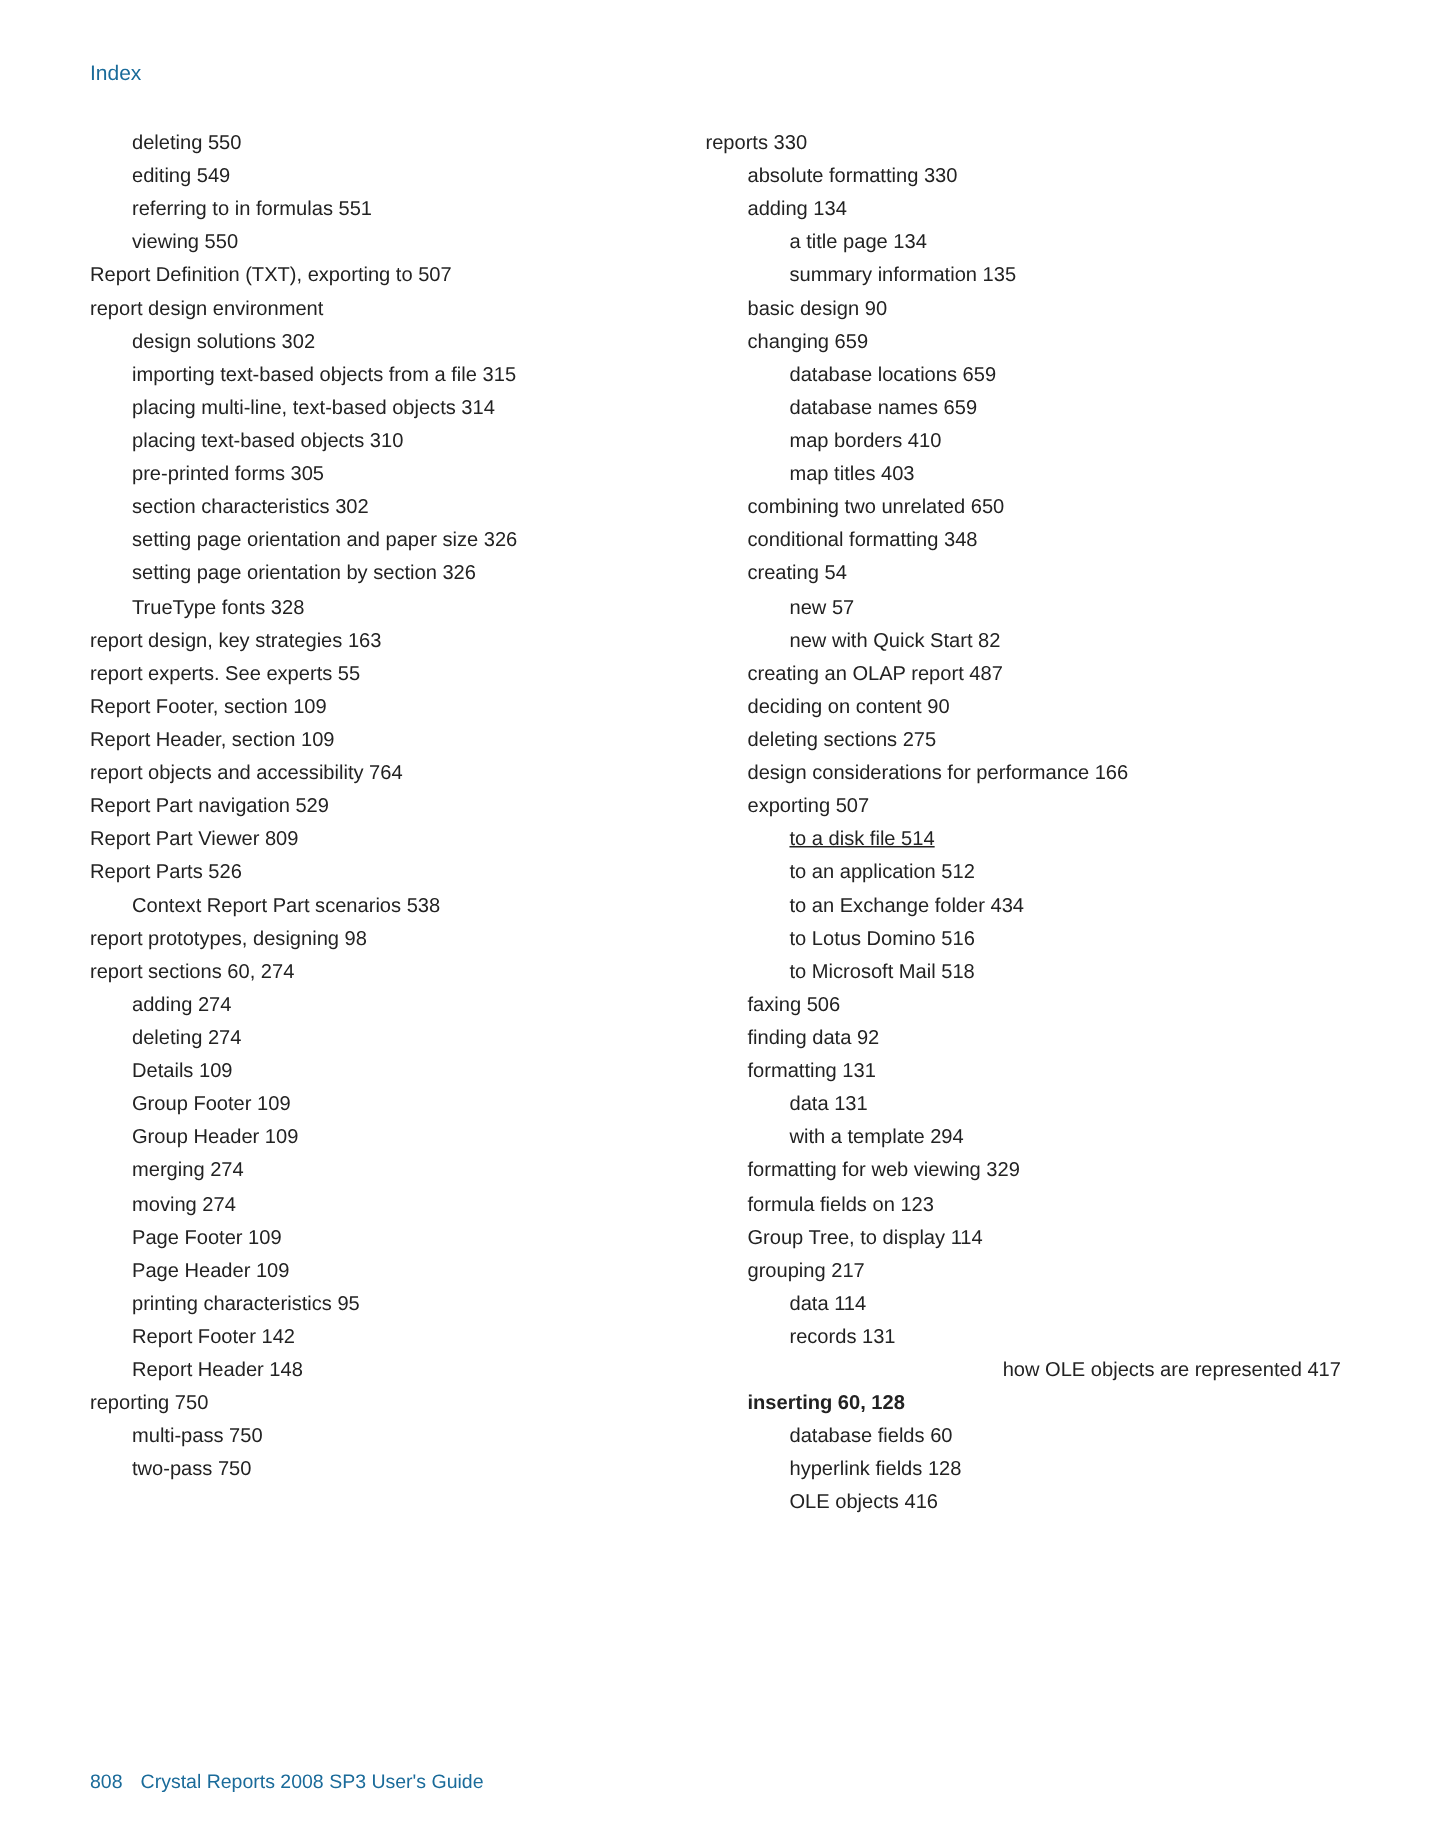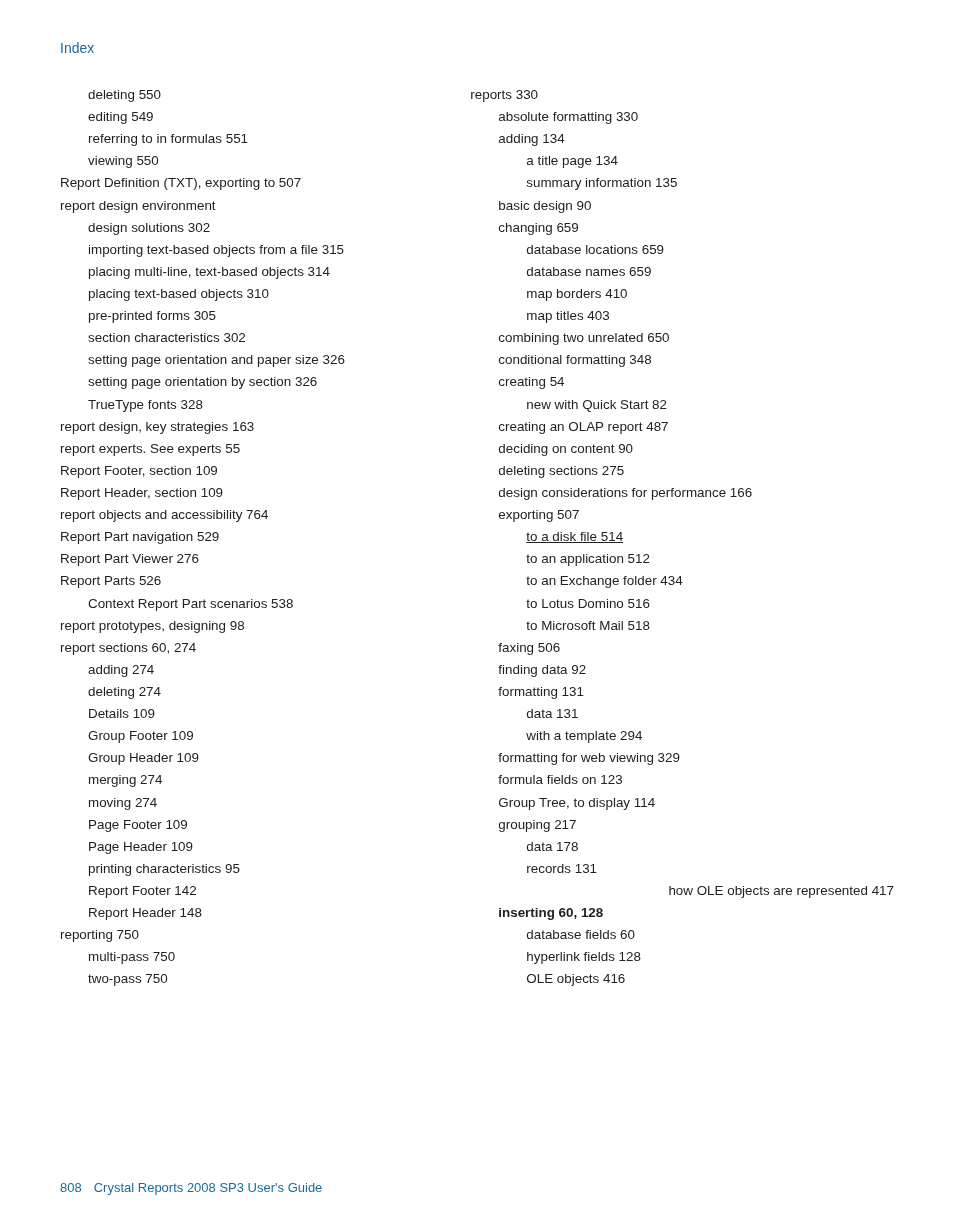--- a/index.html
+++ b/index.html
@@ -86,21 +86,21 @@
         <div class="index-entry" style="padding-left: 28px;"><span>section characteristics 302</span></div>
         <div class="index-entry" style="padding-left: 28px;"><span>setting page orientation and paper size 326</span></div>
         <div class="index-entry" style="padding-left: 28px;"><span>setting page orientation by section 326</span></div>
         <div class="index-entry" style="padding-left: 28px;"><span>TrueType fonts 328</span></div>
         <div class="index-entry" style="padding-left: 0px;"><span>report design, key strategies 163</span></div>
         <div class="index-entry" style="padding-left: 0px;"><span>report experts. See experts 55</span></div>
         <div class="index-entry" style="padding-left: 0px;"><span>Report Footer, section 109</span></div>
         <div class="index-entry" style="padding-left: 0px;"><span>Report Header, section 109</span></div>
         <div class="index-entry" style="padding-left: 0px;"><span>report objects and accessibility 764</span></div>
         <div class="index-entry" style="padding-left: 0px;"><span>Report Part navigation 529</span></div>
-        <div class="index-entry" style="padding-left: 0px;"><span>Report Part Viewer 276</span></div>
+        <div class="index-entry" style="padding-left: 0px;"><span>Report Part Viewer 809</span></div>
         <div class="index-entry" style="padding-left: 0px;"><span>Report Parts 526</span></div>
         <div class="index-entry" style="padding-left: 28px;"><span>Context Report Part scenarios 538</span></div>
         <div class="index-entry" style="padding-left: 0px;"><span>report prototypes, designing 98</span></div>
         <div class="index-entry" style="padding-left: 0px;"><span>report sections 60, 274</span></div>
         <div class="index-entry" style="padding-left: 28px;"><span>adding 274</span></div>
         <div class="index-entry" style="padding-left: 28px;"><span>deleting 274</span></div>
         <div class="index-entry" style="padding-left: 28px;"><span>Details 109</span></div>
         <div class="index-entry" style="padding-left: 28px;"><span>Group Footer 109</span></div>
         <div class="index-entry" style="padding-left: 28px;"><span>Group Header 109</span></div>
         <div class="index-entry" style="padding-left: 28px;"><span>merging 274</span></div>
@@ -123,41 +123,42 @@
         <div class="index-entry" style="padding-left: 56px;"><span>summary information 135</span></div>
         <div class="index-entry" style="padding-left: 28px;"><span>basic design 90</span></div>
         <div class="index-entry" style="padding-left: 28px;"><span>changing 659</span></div>
         <div class="index-entry" style="padding-left: 56px;"><span>database locations 659</span></div>
         <div class="index-entry" style="padding-left: 56px;"><span>database names 659</span></div>
         <div class="index-entry" style="padding-left: 56px;"><span>map borders 410</span></div>
         <div class="index-entry" style="padding-left: 56px;"><span>map titles 403</span></div>
         <div class="index-entry" style="padding-left: 28px;"><span>combining two unrelated 650</span></div>
         <div class="index-entry" style="padding-left: 28px;"><span>conditional formatting 348</span></div>
         <div class="index-entry" style="padding-left: 28px;"><span>creating 54</span></div>
+        <div class="index-entry" style="padding-left: 56px;"><span>new 57</span></div>
         <div class="index-entry" style="padding-left: 56px;"><span>new with Quick Start 82</span></div>
         <div class="index-entry" style="padding-left: 28px;"><span>creating an OLAP report 487</span></div>
         <div class="index-entry" style="padding-left: 28px;"><span>deciding on content 90</span></div>
         <div class="index-entry" style="padding-left: 28px;"><span>deleting sections 275</span></div>
         <div class="index-entry" style="padding-left: 28px;"><span>design considerations for performance 166</span></div>
         <div class="index-entry" style="padding-left: 28px;"><span>exporting 507</span></div>
         <div class="index-entry" style="padding-left: 56px; text-decoration: underline;"><span>to a disk file 514</span></div>
         <div class="index-entry" style="padding-left: 56px;"><span>to an application 512</span></div>
         <div class="index-entry" style="padding-left: 56px;"><span>to an Exchange folder 434</span></div>
         <div class="index-entry" style="padding-left: 56px;"><span>to Lotus Domino 516</span></div>
         <div class="index-entry" style="padding-left: 56px;"><span>to Microsoft Mail 518</span></div>
         <div class="index-entry" style="padding-left: 28px;"><span>faxing 506</span></div>
         <div class="index-entry" style="padding-left: 28px;"><span>finding data 92</span></div>
         <div class="index-entry" style="padding-left: 28px;"><span>formatting 131</span></div>
         <div class="index-entry" style="padding-left: 56px;"><span>data 131</span></div>
         <div class="index-entry" style="padding-left: 56px;"><span>with a template 294</span></div>
         <div class="index-entry" style="padding-left: 28px;"><span>formatting for web viewing 329</span></div>
         <div class="index-entry" style="padding-left: 28px;"><span>formula fields on 123</span></div>
         <div class="index-entry" style="padding-left: 28px;"><span>Group Tree, to display 114</span></div>
         <div class="index-entry" style="padding-left: 28px;"><span>grouping 217</span></div>
-        <div class="index-entry" style="padding-left: 56px;"><span>data 178</span></div>
+        <div class="index-entry" style="padding-left: 56px;"><span>data 114</span></div>
         <div class="index-entry" style="padding-left: 56px;"><span>records 131</span></div>
         <div class="index-entry" style="padding-left: 28px; text-align: right;"><span>how OLE objects are represented 417</span></div>
         <div class="index-entry" style="padding-left: 28px; font-weight: bold;"><span>inserting 60, 128</span></div>
         <div class="index-entry" style="padding-left: 56px;"><span>database fields 60</span></div>
         <div class="index-entry" style="padding-left: 56px;"><span>hyperlink fields 128</span></div>
         <div class="index-entry" style="padding-left: 56px;"><span>OLE objects 416</span></div>
       </div>
   </div>
 
   <div class="footer">

